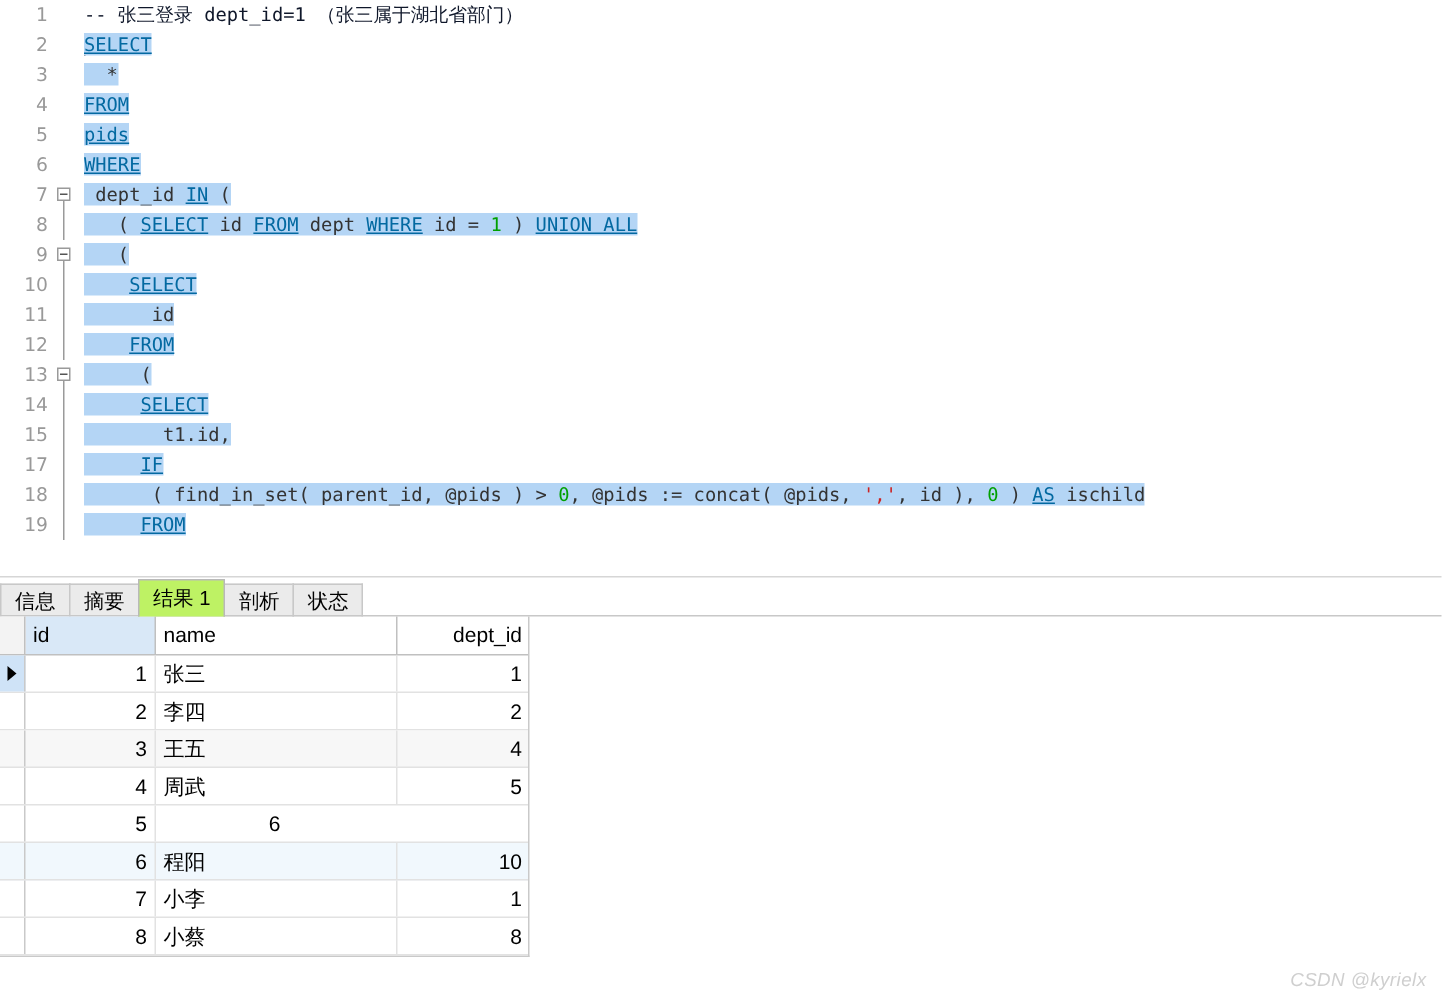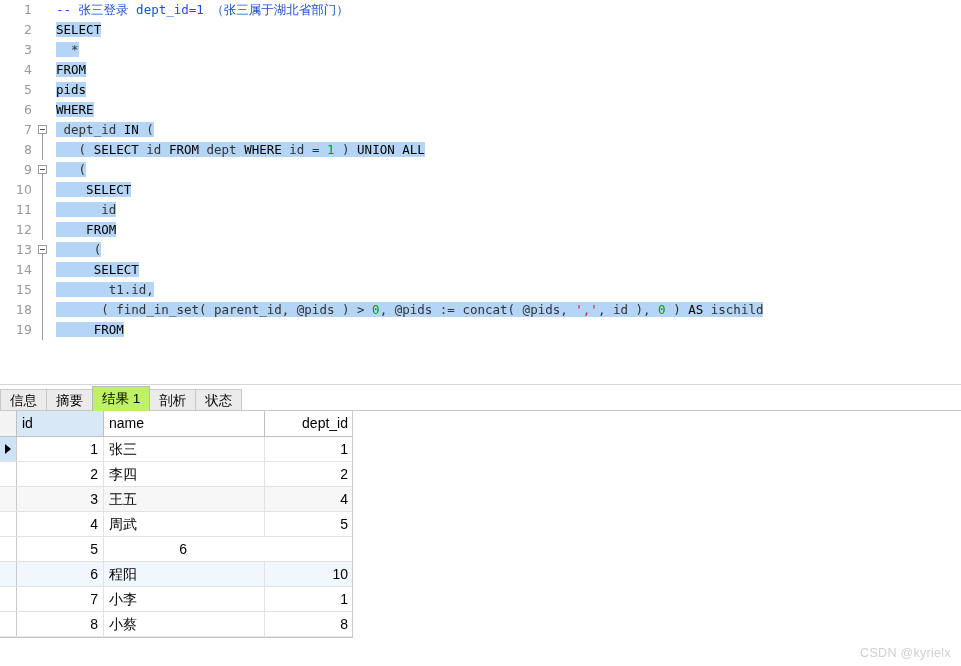--- a/index.html
+++ b/index.html
@@ -72,24 +72,24 @@
     width: 1px;
     background: #9a9a9a;
   }
   .fold-line.from-box { top: 14px; }
   .codetext {
     flex: 1 1 auto;
     padding-left: 6px;
     position: relative;
   }
   .sel { background: #b4d5f5; }
-  .kw   { color: #000000; }
+  .kw   { color: #0369a1; text-decoration: underline; }
   .num  { color: #00a000; }
   .str  { color: #cc2222; }
-  .cmt  { color: #1d4ed8; }
+  .cmt  { color: #0f172a; }
   .plain{ color: #333333; }
   .caret {
     display: inline-block;
     width: 1px; height: 15px;
     background: #000;
     vertical-align: -3px;
     margin-right: -1px;
   }
 
   
@@ -190,20 +190,21 @@
   }
 
   
   #watermark {
     position: absolute;
     right: 10px; bottom: 6px;
     color: #cfcfcf;
     font-family: "Liberation Sans", sans-serif;
     font-size: 12.5px;
     letter-spacing: .3px;
+    font-style: italic;
   }
 </style>
 </head>
 <body>
 
 <div id="editor">
   <div id="editor-lines">
       <div class="code-line"><div class="gutter">1</div><div class="foldcol"></div><div class="codetext"><span><span class="cmt">-- 张三登录 dept_id=1 （张三属于湖北省部门）</span></span></div></div>
       <div class="code-line"><div class="gutter">2</div><div class="foldcol"></div><div class="codetext"><span class="caret"></span><span class="sel"><span class="kw">SELECT</span></span></div></div>
       <div class="code-line"><div class="gutter">3</div><div class="foldcol"></div><div class="codetext"><span class="sel"><span>  </span><span class="plain">*</span></span></div></div>
@@ -212,20 +213,21 @@
       <div class="code-line"><div class="gutter">6</div><div class="foldcol"></div><div class="codetext"><span class="sel"><span class="kw">WHERE</span></span></div></div>
       <div class="code-line"><div class="gutter">7</div><div class="foldcol"><div class="fold-box"></div><div class="fold-line from-box"></div></div><div class="codetext"><span class="sel"><span> </span><span class="plain">dept_id </span><span class="kw">IN</span><span class="plain"> (</span></span></div></div>
       <div class="code-line"><div class="gutter">8</div><div class="foldcol"><div class="fold-line"></div></div><div class="codetext"><span class="sel"><span>   </span><span class="plain">( </span><span class="kw">SELECT</span><span class="plain"> id </span><span class="kw">FROM</span><span class="plain"> dept </span><span class="kw">WHERE</span><span class="plain"> id = </span><span class="num">1</span><span class="plain"> ) </span><span class="kw">UNION ALL</span></span></div></div>
       <div class="code-line"><div class="gutter">9</div><div class="foldcol"><div class="fold-box"></div><div class="fold-line from-box"></div></div><div class="codetext"><span class="sel"><span>   </span><span class="plain">(</span></span></div></div>
       <div class="code-line"><div class="gutter">10</div><div class="foldcol"><div class="fold-line"></div></div><div class="codetext"><span class="sel"><span>    </span><span class="kw">SELECT</span></span></div></div>
       <div class="code-line"><div class="gutter">11</div><div class="foldcol"><div class="fold-line"></div></div><div class="codetext"><span class="sel"><span>      </span><span class="plain">id</span></span></div></div>
       <div class="code-line"><div class="gutter">12</div><div class="foldcol"><div class="fold-line"></div></div><div class="codetext"><span class="sel"><span>    </span><span class="kw">FROM</span></span></div></div>
       <div class="code-line"><div class="gutter">13</div><div class="foldcol"><div class="fold-box"></div><div class="fold-line from-box"></div></div><div class="codetext"><span class="sel"><span>     </span><span class="plain">(</span></span></div></div>
       <div class="code-line"><div class="gutter">14</div><div class="foldcol"><div class="fold-line"></div></div><div class="codetext"><span class="sel"><span>     </span><span class="kw">SELECT</span></span></div></div>
       <div class="code-line"><div class="gutter">15</div><div class="foldcol"><div class="fold-line"></div></div><div class="codetext"><span class="sel"><span>       </span><span class="plain">t1.id,</span></span></div></div>
+      <div class="code-line"><div class="gutter">17</div><div class="foldcol"><div class="fold-line"></div></div><div class="codetext"><span class="sel"><span>     </span><span class="kw">IF</span></span></div></div>
       <div class="code-line"><div class="gutter">18</div><div class="foldcol"><div class="fold-line"></div></div><div class="codetext"><span class="sel"><span>      </span><span class="plain">( find_in_set( parent_id, @pids ) &gt; </span><span class="num">0</span><span class="plain">, @pids := concat( @pids, </span><span class="str">','</span><span class="plain">, id ), </span><span class="num">0</span><span class="plain"> ) </span><span class="kw">AS</span><span class="plain"> ischild</span></span></div></div>
       <div class="code-line"><div class="gutter">19</div><div class="foldcol"><div class="fold-line"></div></div><div class="codetext"><span class="sel"><span>     </span><span class="kw">FROM</span></span></div></div>
     </div>
 </div>
 
 <div id="resultpane">
   <div class="pane-topline"></div>
 
   <div id="tabbar">
       <div class="tab">信息</div>

